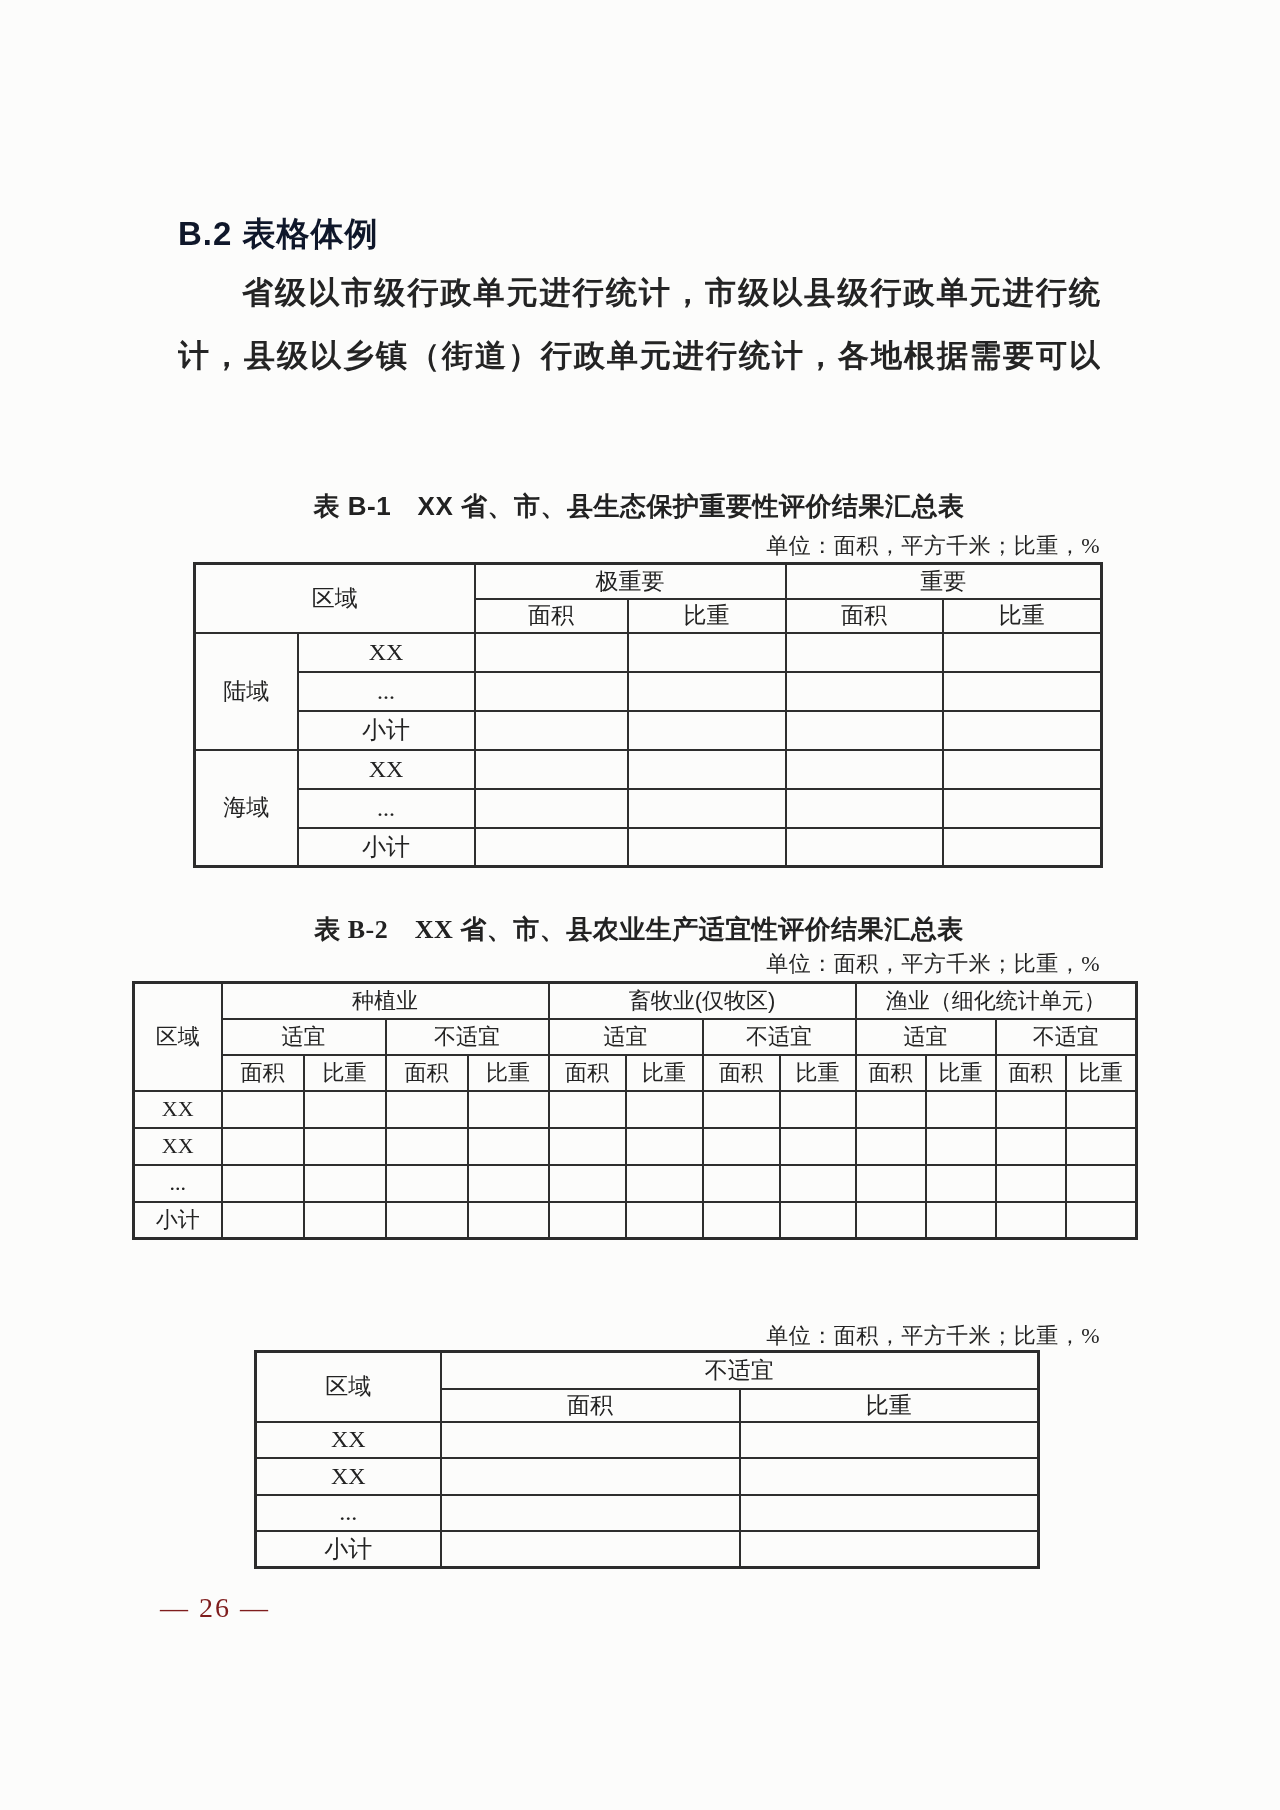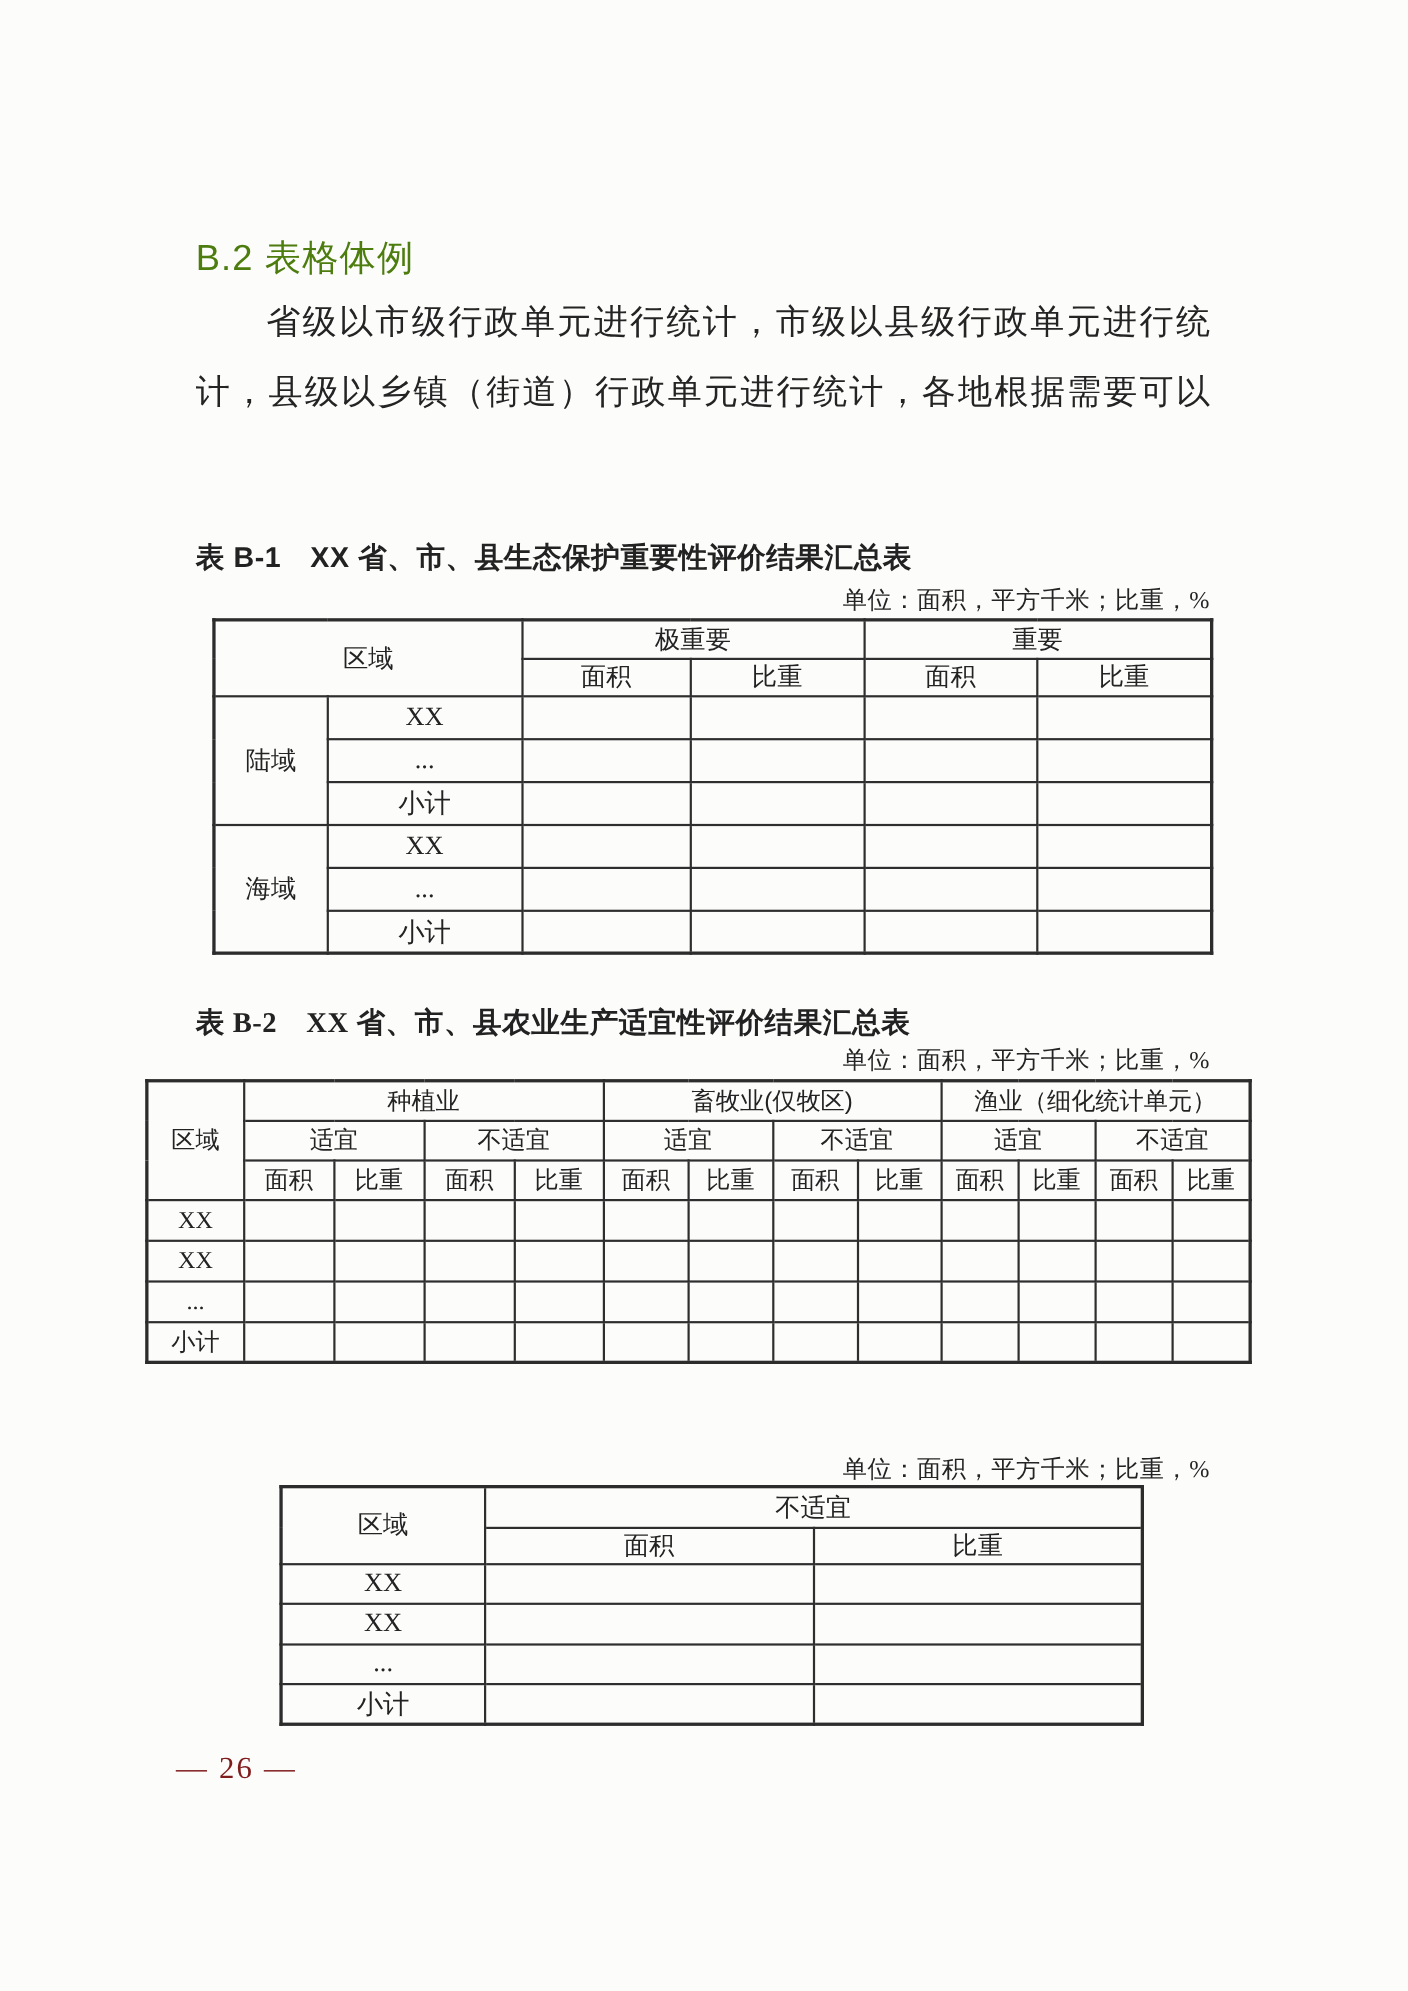--- a/index.html
+++ b/index.html
@@ -10,34 +10,34 @@
     color:#1e1e1e;
     font-family:"Liberation Serif", serif;
     overflow:hidden;
   }
   .page { position:absolute; inset:0; background:#fcfcfb; }
 
   
   .heading {
     position:absolute; left:178px; top:212px;
     font-family:"Liberation Sans", sans-serif;
-    font-weight:normal; font-size:33px; letter-spacing:1px;
-    color:#4d7c0f;
+    font-weight:bold; font-size:33px; letter-spacing:1px;
+    color:#0f172a;
   }
 
   
   .para { position:absolute; left:178px; top:261px; width:922px;
           font-size:31px; color:#242424; }
-  .para .line { display:block; height:63px; line-height:63px; white-space:nowrap; }
+  .para .line { display:block; height:63px; line-height:63px; white-space:nowrap;font-weight:bold; }
   .para .justify { text-align:justify; text-align-last:justify; white-space:normal; overflow:hidden; }
   .para .indent { text-indent:64px; }
 
   
   .tbl-title {
-    position:absolute; left:178px; width:922px; text-align:left;
+    position:absolute; left:178px; width:922px; text-align:center;
     font-family:"Liberation Sans", sans-serif; font-weight:bold;
     font-size:26px; color:#222; letter-spacing:0.5px;
   }
   .unit-note {
     position:absolute; left:178px; width:922px; text-align:right;
     font-family:Liberation Serif, serif;
     font-size:22px; color:#242424; letter-spacing:0.5px;
   }
   table {
     position:absolute; border-collapse:collapse; table-layout:fixed;

